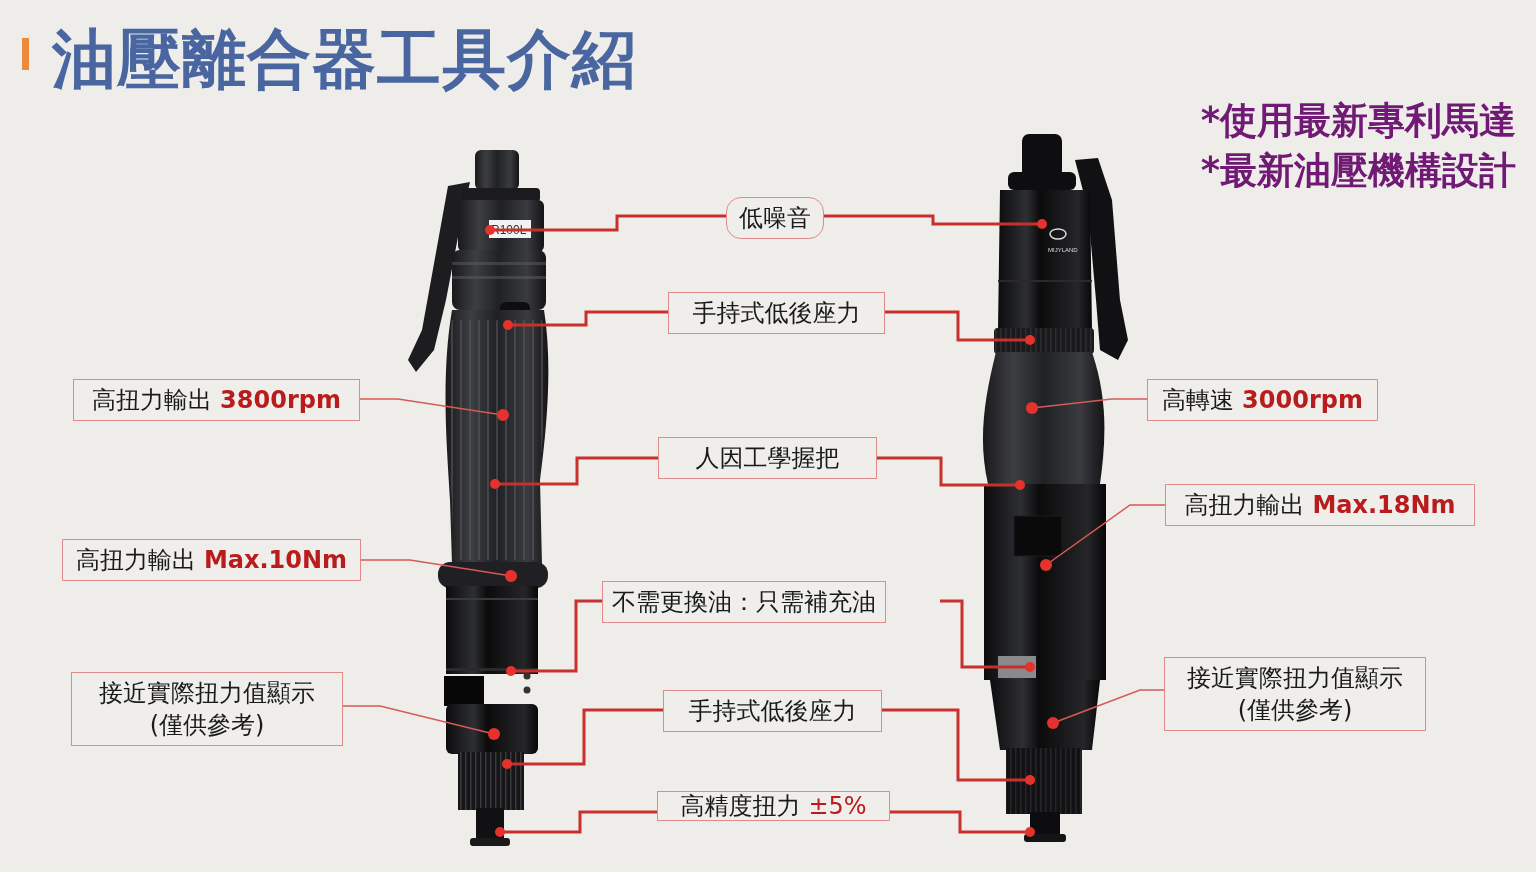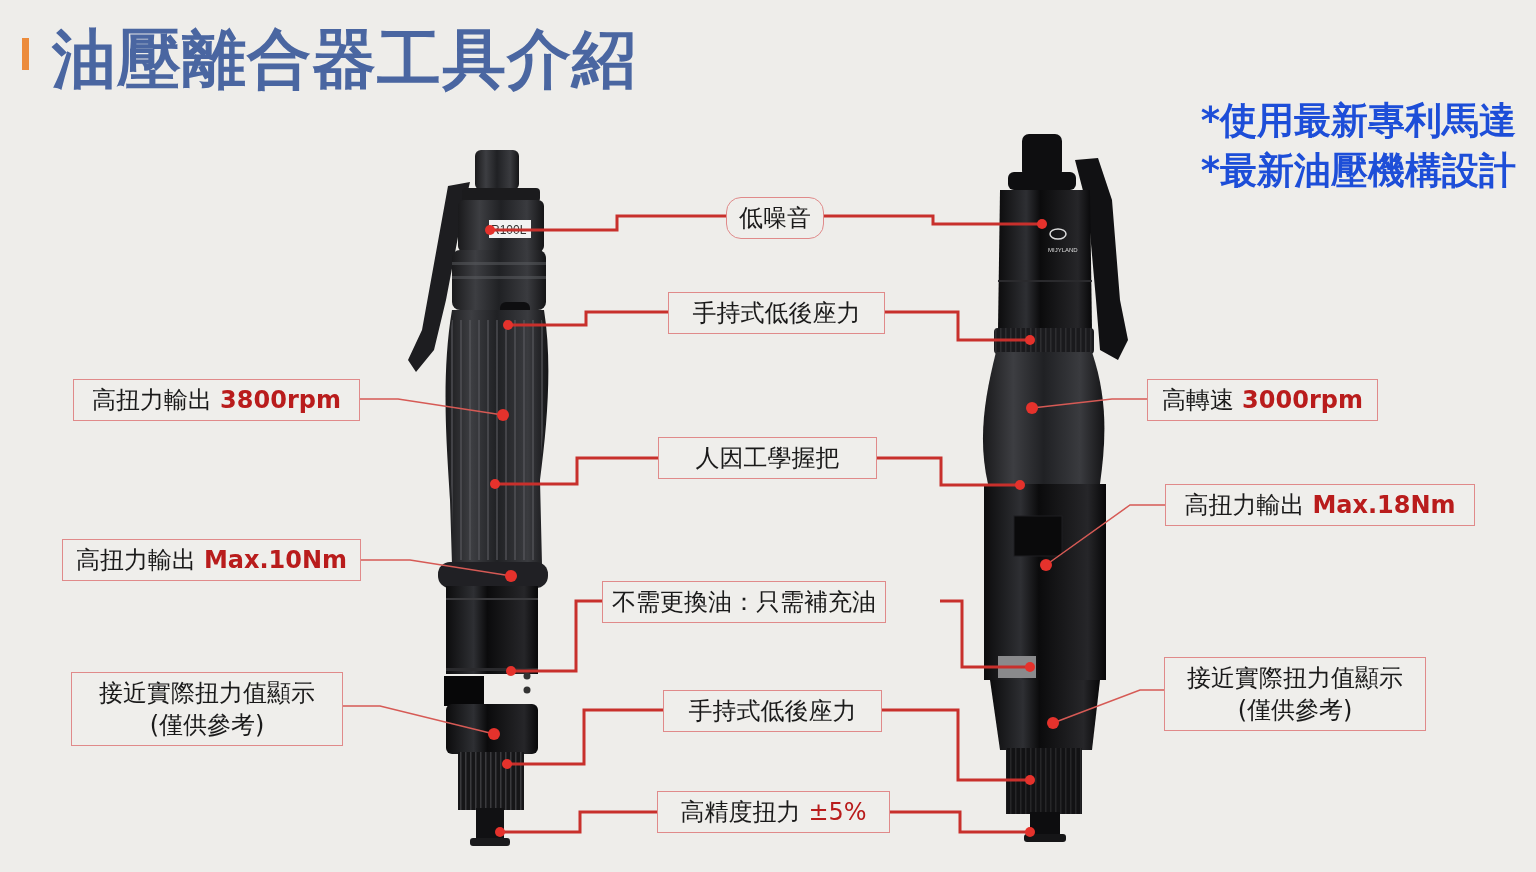--- a/index.html
+++ b/index.html
@@ -13,21 +13,21 @@
     position:absolute; left:22px; top:38px; width:7px; height:32px;
     background:#ec8b3b;
   }
   .title {
     position:absolute; left:52px; top:16px;
     font-size:64px; font-weight:bold; color:#4a66a1; letter-spacing:1px;
     line-height:86px; white-space:nowrap;
   }
   .notes {
     position:absolute; right:20px; top:96px; text-align:right;
-    font-size:37px; font-weight:bold; color:#1d4ed8; line-height:50px;
+    font-size:37px; font-weight:bold; color:#701a75; line-height:50px;
   }
   .notes div { white-space:nowrap; }
   svg.art { position:absolute; left:0; top:0; }
   .label {
     position:absolute; box-sizing:border-box;
     border:1.5px solid #e08a8a; background:#efeeeb;
     color:#1a1a1a; font-size:24px; line-height:30px;
     display:flex; align-items:center; justify-content:center; white-space:nowrap;
     text-align:center;
   }
@@ -196,21 +196,21 @@
 </div>
 <div class="label" style="left:658px;top:437px;width:219px;height:42px;">
   <span>人因工學握把</span>
 </div>
 <div class="label" style="left:602px;top:581px;width:284px;height:42px;justify-content:center;">
   <span>不需更換油：只需補充油</span>
 </div>
 <div class="label" style="left:663px;top:690px;width:219px;height:42px;">
   <span>手持式低後座力</span>
 </div>
-<div class="label" style="left:657px;top:791px;width:233px;height:42px;">
+<div class="label" style="left:657px;top:791px;width:233px;height:30px;">
   <span>高精度扭力</span>
   <span class="hl" style="font-weight:normal;">±5%</span>
 </div>
 
 <div class="label" style="left:73px;top:379px;width:287px;height:42px;">
   <span>高扭力輸出</span>
   <span class="hl">3800rpm</span>
 </div>
 <div class="label" style="left:62px;top:539px;width:299px;height:42px;">
   <span>高扭力輸出</span>

